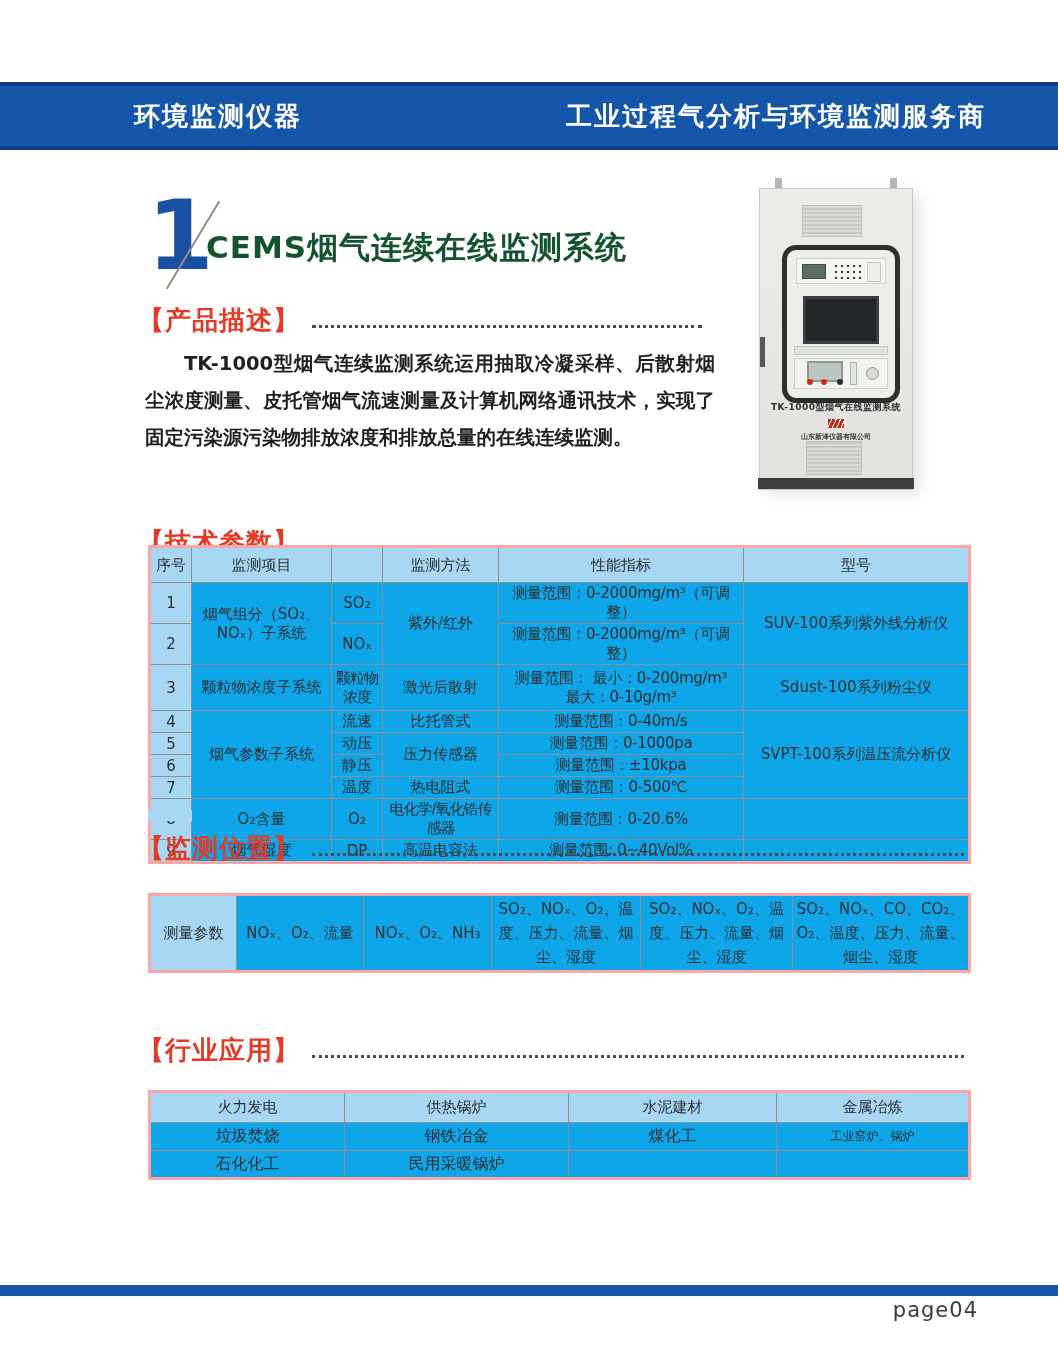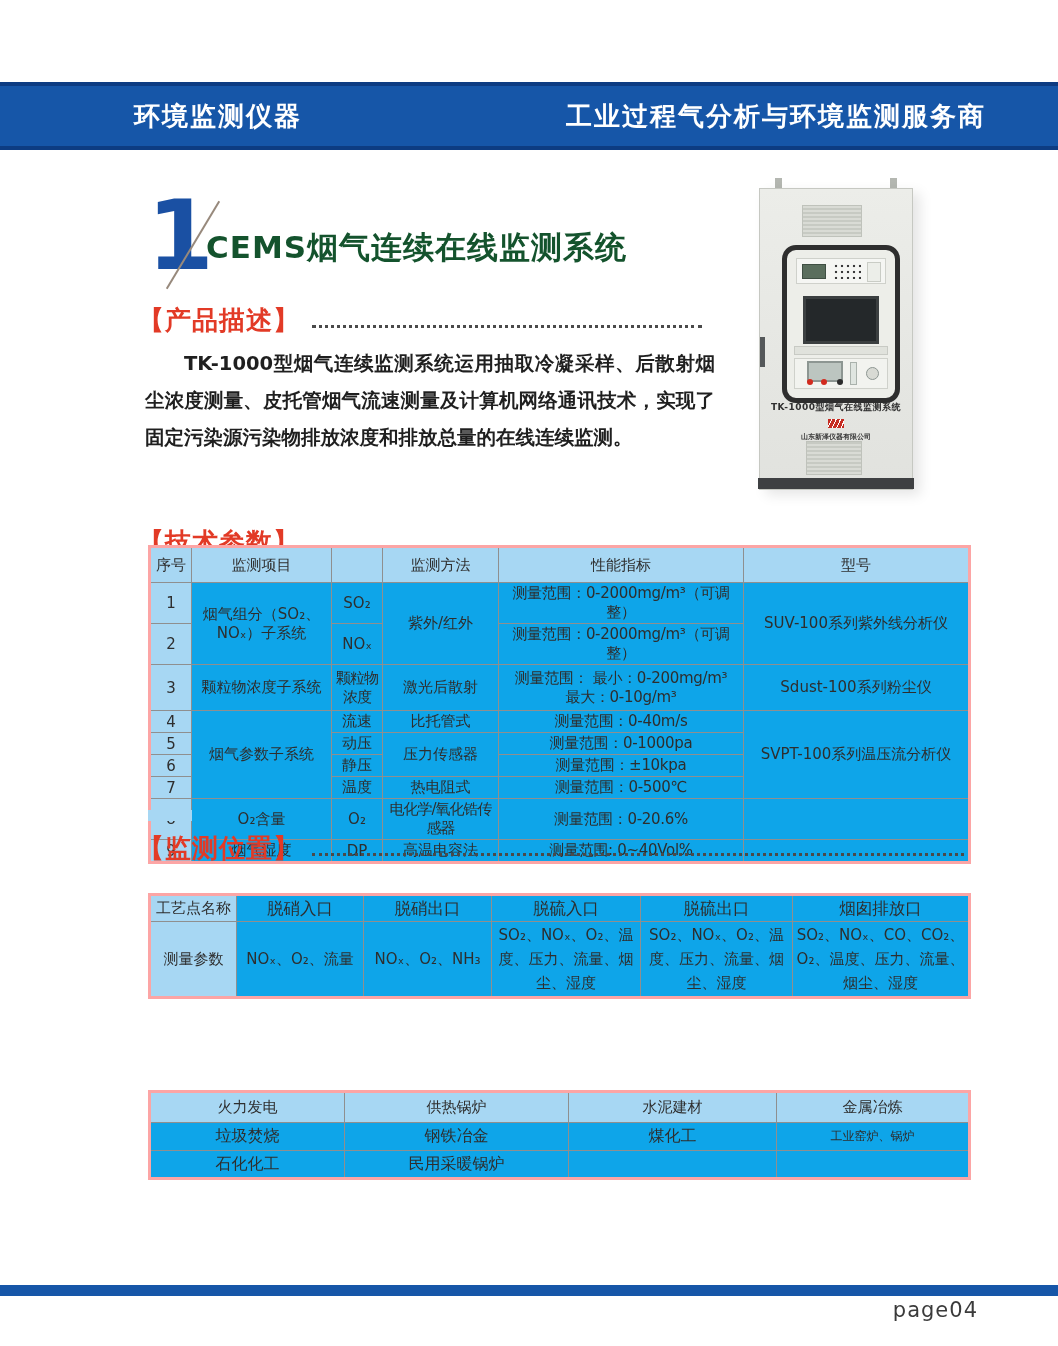--- a/index.html
+++ b/index.html
@@ -234,39 +234,35 @@
   <table class="doc" id="pos-table">
     <colgroup>
         <col style="width:87px">
         <col style="width:127px">
         <col style="width:128px">
         <col style="width:149px">
         <col style="width:152px">
         <col style="width:177px">
       </colgroup>
     <tbody>
-    <tr style="height:27px">
-      <td class="lab" style="font-size:15px">工艺点名称</td>
-      <td style="font-size:16.5px">脱硝入口</td>
-      <td style="font-size:16.5px">脱硝出口</td>
-      <td style="font-size:16.5px">脱硫入口</td>
-      <td style="font-size:16.5px">脱硫出口</td>
-      <td style="font-size:16.5px">烟囱排放口</td>
-    </tr>
     <tr style="height:58px">
       <td class="lab">测量参数</td>
       <td class="params">NOₓ、O₂、流量</td>
       <td class="params">NOₓ、O₂、NH₃</td>
       <td class="params">SO₂、NOₓ、O₂、温度、压力、流量、烟尘、湿度</td>
       <td class="params">SO₂、NOₓ、O₂、温度、压力、流量、烟尘、湿度</td>
       <td class="params">SO₂、NOₓ、CO、CO₂、O₂、温度、压力、流量、烟尘、湿度</td>
     </tr>
   </tbody>
     </table>
 
+  <div class="heading" id="h-ind">
+    <span class="label">【行业应用】</span>
+    <span class="dots"></span>
+  </div>
 
   <table class="doc" id="ind-table">
     <colgroup>
         <col style="width:195px">
         <col style="width:224px">
         <col style="width:208px">
         <col style="width:193px">
       </colgroup>
     <tbody>
         <tr style="height:31px">

